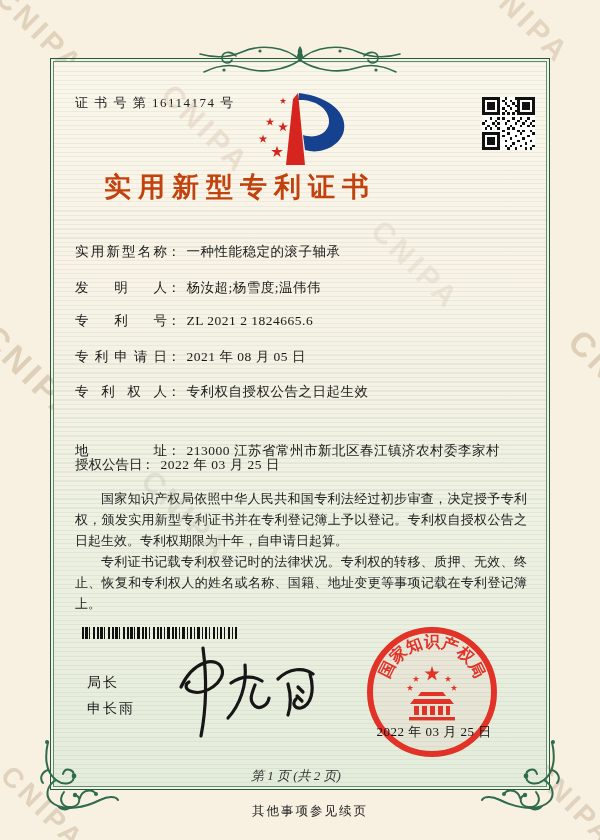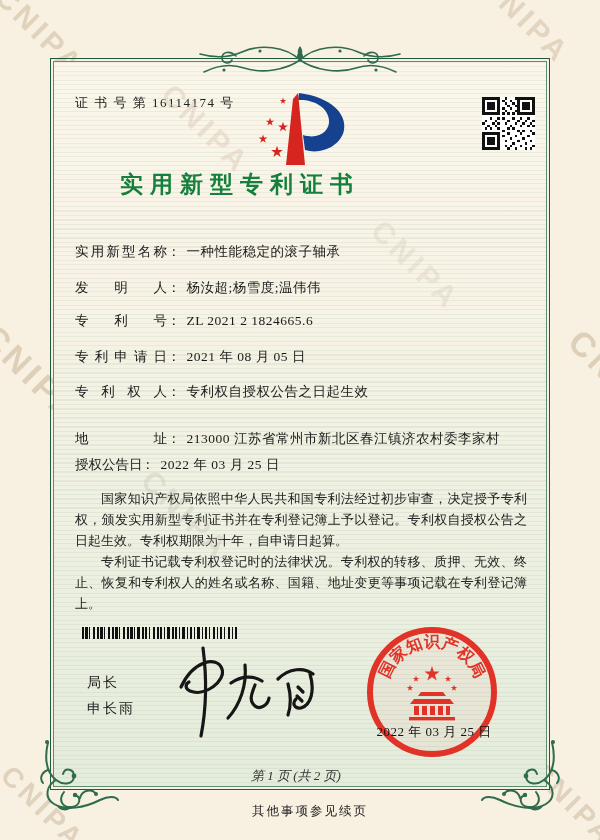--- a/index.html
+++ b/index.html
@@ -25,21 +25,21 @@
     border:1px solid #5d8d70;
     background:
       repeating-linear-gradient(180deg, rgba(106,146,116,0.10) 0px, rgba(106,146,116,0.10) 1px, transparent 1px, transparent 4.5px),
       linear-gradient(180deg,#fbf6ea 0%,#f8f3e6 30%,#eff1e2 62%,#e4ecdb 100%);
   }
   .cert-no{position:absolute;left:75px;top:94px;font-size:13px;letter-spacing:1.5px;color:#222;}
   .logo{position:absolute;left:243px;top:90px;width:118px;height:80px;}
   .qr{position:absolute;left:482px;top:97px;width:53px;height:53px;background:#fff;}
   .title{
     position:absolute;left:0;top:169px;width:480px;text-align:center;
-    font-size:23px;font-weight:bold;letter-spacing:7px;color:#15803d;
+    font-size:27px;font-weight:bold;letter-spacing:7px;color:#c2410c;
   }
   .frow{position:absolute;left:75px;height:20px;font-size:13.5px;white-space:nowrap;color:#1b1b1b;}
   .flabel{display:inline-block;width:92px;text-align:justify;text-align-last:justify;vertical-align:top;}
   .fcolon{display:inline-block;margin-right:6px;}
   .fval{letter-spacing:0.5px;}
   .grant-no{position:absolute;left:232px;top:0;}
   .paras{
     position:absolute;left:75px;top:488px;width:452px;
     font-size:13px;line-height:21px;text-align:justify;color:#222;
   }
@@ -153,21 +153,21 @@
 </div>
 <div class="frow" style="top:312px;">
   <span class="flabel">专利号</span><span class="fcolon">：</span><span class="fval">ZL 2021 2 1824665.6</span>
 </div>
 <div class="frow" style="top:348px;">
   <span class="flabel">专利申请日</span><span class="fcolon">：</span><span class="fval">2021 年 08 月 05 日</span>
 </div>
 <div class="frow" style="top:383px;">
   <span class="flabel">专利权人</span><span class="fcolon">：</span><span class="fval">专利权自授权公告之日起生效</span>
 </div>
-<div class="frow" style="top:430px;font-family:Liberation Serif, serif;">
+<div class="frow" style="top:442px;font-family:Liberation Serif, serif;">
   <span class="flabel">地址</span><span class="fcolon">：</span><span class="fval">213000 江苏省常州市新北区春江镇济农村委李家村</span>
 </div>
 <div class="frow" style="top:456px;">
   <span class="flabel" style="width:66px;">授权公告日</span><span class="fcolon">：</span><span class="fval">2022 年 03 月 25 日</span>
 </div>
 
 <div class="paras">
   <p>国家知识产权局依照中华人民共和国专利法经过初步审查，决定授予专利权，颁发实用新型专利证书并在专利登记簿上予以登记。专利权自授权公告之日起生效。专利权期限为十年，自申请日起算。</p>
   <p>专利证书记载专利权登记时的法律状况。专利权的转移、质押、无效、终止、恢复和专利权人的姓名或名称、国籍、地址变更等事项记载在专利登记簿上。</p>
 </div>

